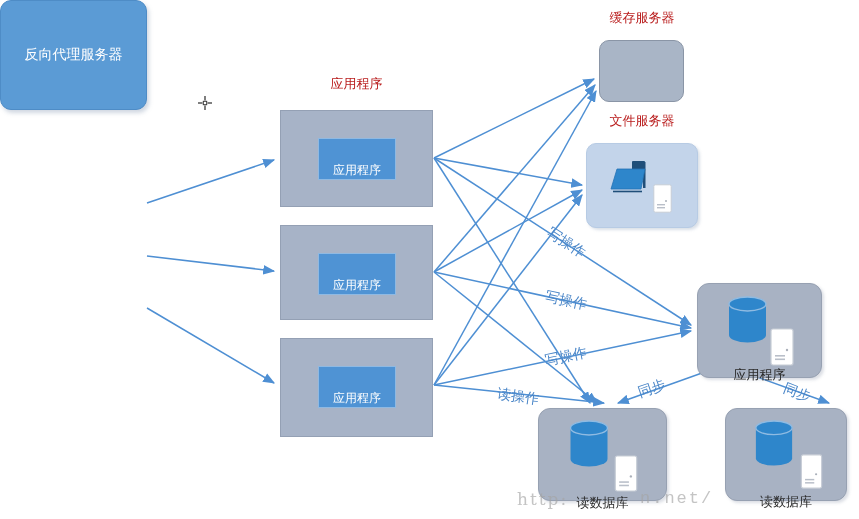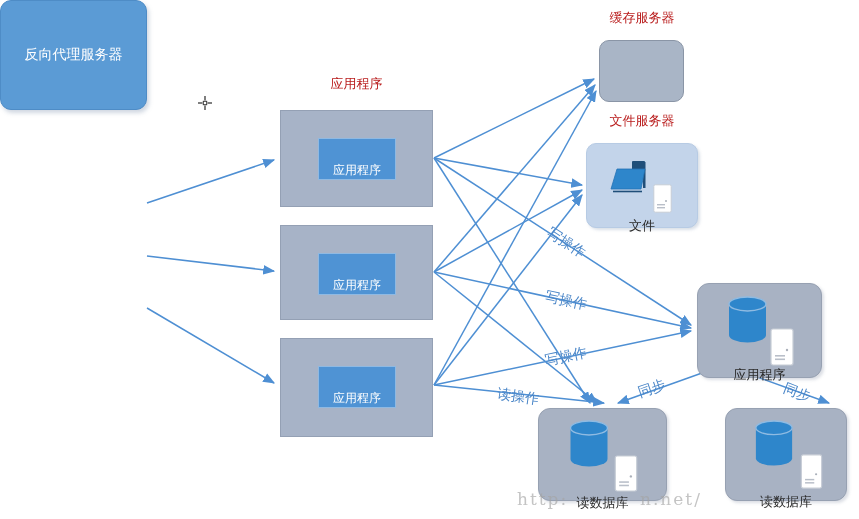--- a/index.html
+++ b/index.html
@@ -39,21 +39,21 @@
     position:absolute; z-index:3; color:#4A86C8; font-size:14px;
     white-space:nowrap; transform-origin:center;
   }
   .icon { position:absolute; z-index:3; }
   #watermark-left, #watermark-mid {
     position:absolute; z-index:4; color:rgba(165,165,165,0.65);
     font-family:"DejaVu Serif","Liberation Serif",serif;
     font-size:17px; letter-spacing:2px;
   }
   #watermark-left { left:517px; top:489px; }
-  #watermark-mid  { left:640px; top:489px; }
+  #watermark-mid  { left:640px; top:489px;font-family:Liberation Mono, monospace; }
   #cursor { position:absolute; left:198px; top:96px; z-index:5; }
 </style>
 </head>
 <body>
 
 <div id="canvas">
 
   <svg id="connector-layer" width="859" height="519" viewBox="0 0 859 519">
     <defs>
       <marker id="arw" viewBox="0 0 10 8" refX="9" refY="4" markerWidth="8" markerHeight="6.5" orient="auto">
@@ -118,21 +118,20 @@
     <rect x="35" y="2" width="2.5" height="26" fill="#1F4E79"></rect>
     <path d="M9 9 L37 9 L33 29 L3 29 Z" fill="#2E86CB" stroke="#2372B5" stroke-width="0.8"></path>
     <line x1="5" y1="31.5" x2="34" y2="31.5" stroke="#1F4E79" stroke-width="1.6"></line>
   </svg>
   <svg class="icon" style="left:653px; top:184px;" width="19" height="29" viewBox="0 0 19 29">
     <rect x="0.8" y="0.8" width="17.4" height="27.4" rx="1.5" fill="#ffffff" stroke="#C7CDD6" stroke-width="1"></rect>
     <circle cx="13" cy="17" r="1" fill="#AAB0BA"></circle>
     <rect x="4" y="20" width="8" height="1.4" fill="#B9BFC9"></rect>
     <rect x="4" y="23" width="8" height="1.4" fill="#B9BFC9"></rect>
   </svg>
-  <div class="dark-label" style="left:586px; top:217px; width:112px;">文件</div>
 
 
   <div class="node db-box" style="left:697px; top:283px; width:125px; height:95px;"></div>
   <svg class="icon" style="left:727px; top:296px;" width="41" height="48" viewBox="0 0 41 48">
     <path d="M2 8 v31 a18.5 7.5 0 0 0 37 0 v-31 Z" fill="#2E86CB"></path>
     <ellipse cx="20.5" cy="8" rx="18.5" ry="7" fill="#2E86CB" stroke="#8FBBE2" stroke-width="1.4"></ellipse>
   </svg>
   <svg class="icon" style="left:770px; top:328px;" width="24" height="38" viewBox="0 0 24 38">
     <rect x="1" y="1" width="22" height="36" rx="2" fill="#ffffff" stroke="#C7CDD6" stroke-width="1.2"></rect>
     <circle cx="17" cy="22" r="1.2" fill="#AAB0BA"></circle>

